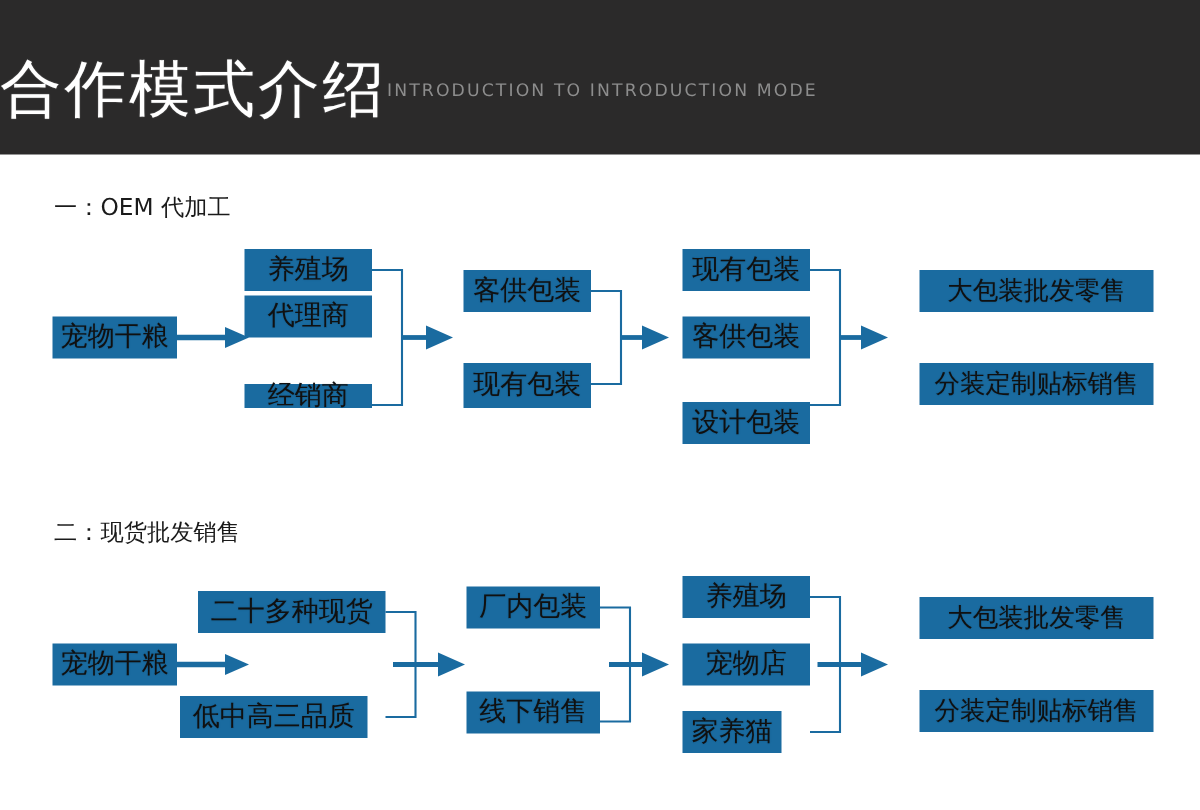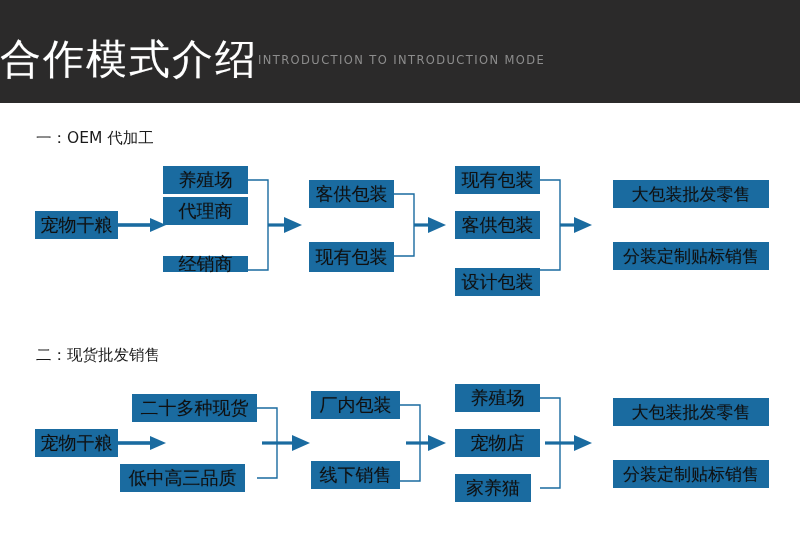--- a/index.html
+++ b/index.html
@@ -119,17 +119,17 @@
   <div class="box" style="left:35px;top:51px;width:83px;height:28px;">宠物干粮</div>
 
   <div class="box" style="left:132px;top:16px;width:125px;height:28px;">二十多种现货</div>
   <div class="box" style="left:120px;top:86px;width:125px;height:28px;">低中高三品质</div>
 
   <div class="box" style="left:311px;top:13px;width:89px;height:28px;">厂内包装</div>
   <div class="box" style="left:311px;top:83px;width:89px;height:28px;">线下销售</div>
 
   <div class="box" style="left:455px;top:6px;width:85px;height:28px;">养殖场</div>
   <div class="box" style="left:455px;top:51px;width:85px;height:28px;">宠物店</div>
-  <div class="box" style="left:455px;top:96px;width:76px;height:28px;">家养猫</div>
+  <div class="box" style="left:455px;top:96px;width:66px;height:28px;">家养猫</div>
 
   <div class="box wide" style="left:597px;top:20px;width:156px;height:28px;">大包装批发零售</div>
   <div class="box wide" style="left:597px;top:82px;width:156px;height:28px;">分装定制贴标销售</div>
 </div>
 
 </body></html>

